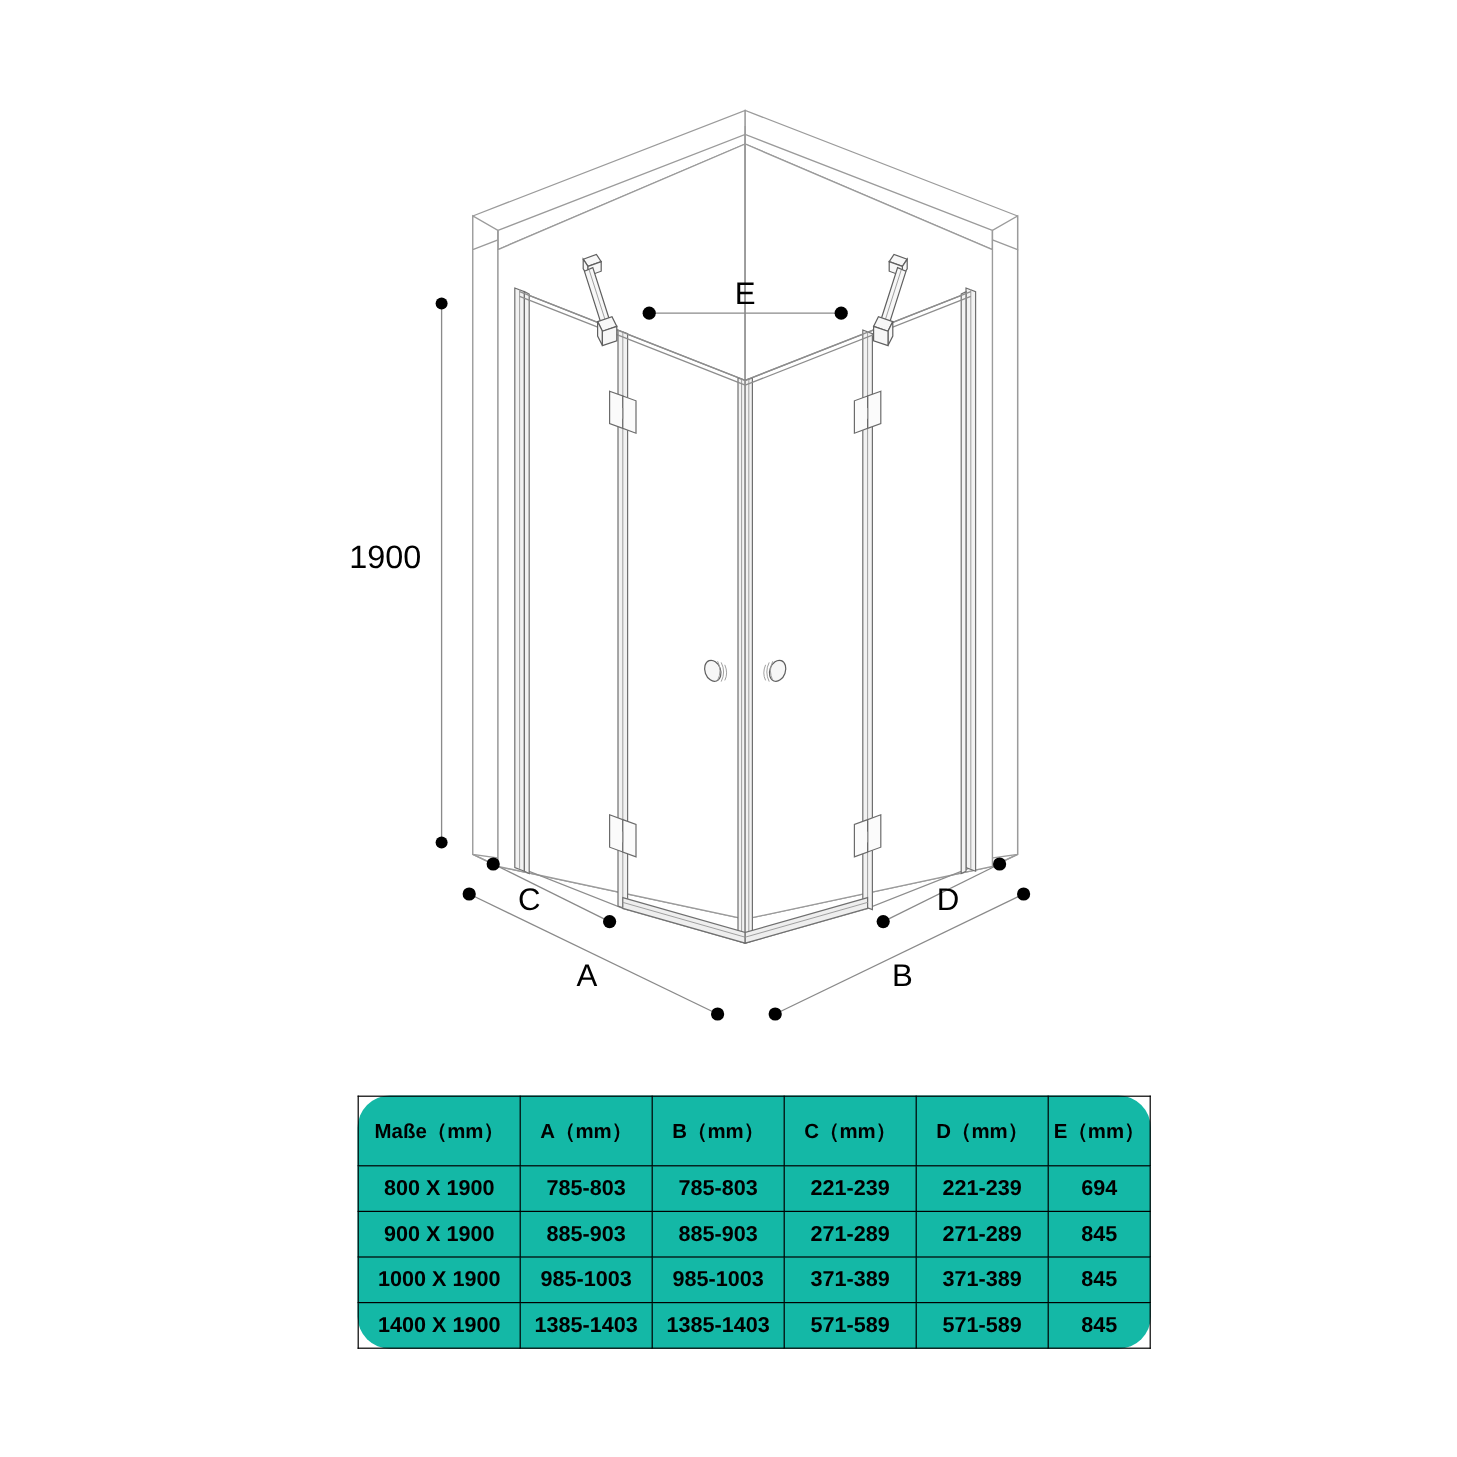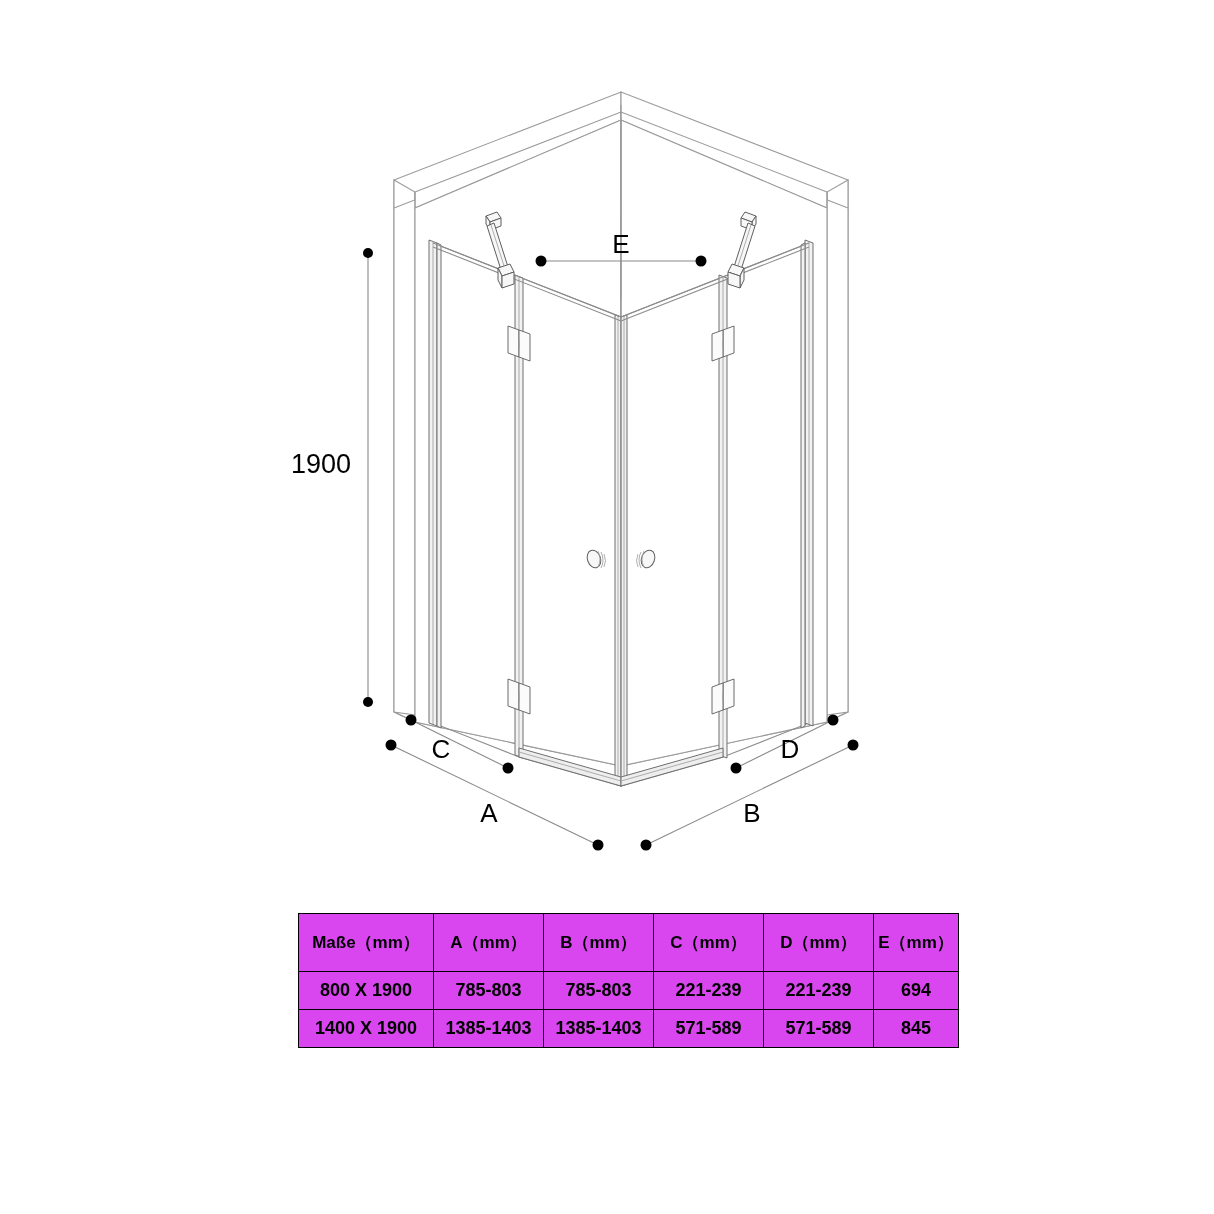--- a/index.html
+++ b/index.html
@@ -30,21 +30,22 @@
   #spec-table-wrap {
     position: absolute;
     left: 298px;
     top: 913px;
     width: 660px;
   }
   table.spec {
     border-collapse: collapse;
     width: 660px;
     table-layout: fixed;
-    background: #d946ef;
+    background: #14b8a6;
+    border-radius: 27px;
   }
   table.spec td, table.spec th {
     border: 1px solid #000;
     text-align: center;
     vertical-align: middle;
     font-family: "Liberation Sans", sans-serif;
     color: #000;
     font-weight: bold;
     white-space: nowrap;
   }
@@ -303,20 +304,36 @@
       <tbody>
         <tr>
           <td>800 X 1900</td>
           <td>785-803</td>
           <td>785-803</td>
           <td>221-239</td>
           <td>221-239</td>
           <td>694</td>
         </tr>
         <tr>
+          <td>900 X 1900</td>
+          <td>885-903</td>
+          <td>885-903</td>
+          <td>271-289</td>
+          <td>271-289</td>
+          <td>845</td>
+        </tr>
+        <tr>
+          <td>1000 X 1900</td>
+          <td>985-1003</td>
+          <td>985-1003</td>
+          <td>371-389</td>
+          <td>371-389</td>
+          <td>845</td>
+        </tr>
+        <tr>
           <td>1400 X 1900</td>
           <td>1385-1403</td>
           <td>1385-1403</td>
           <td>571-589</td>
           <td>571-589</td>
           <td>845</td>
         </tr>
       </tbody>
     </table>
   </div>

